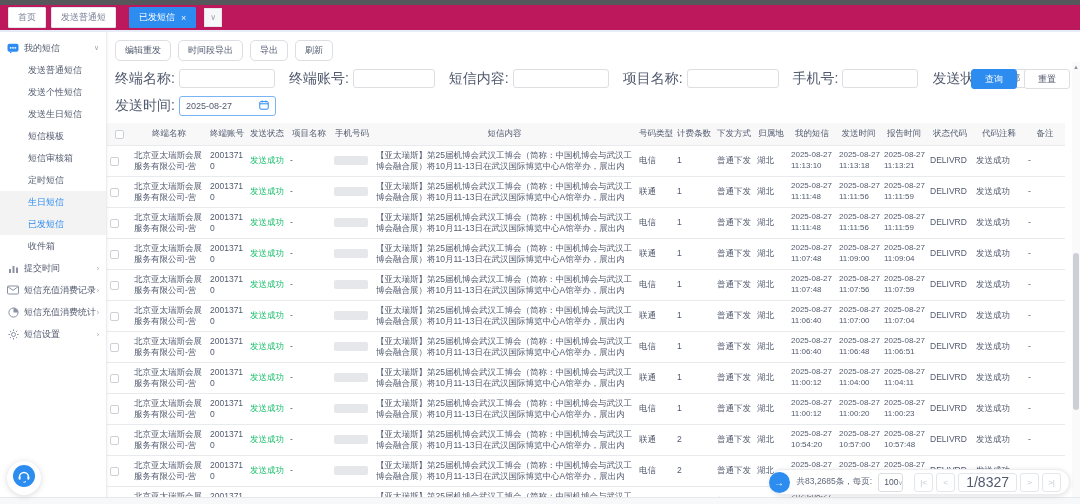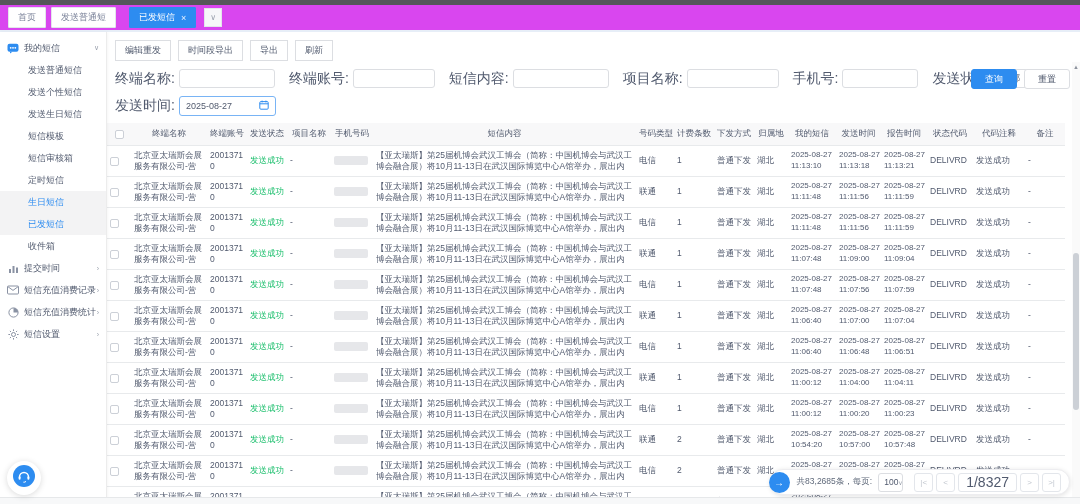--- a/index.html
+++ b/index.html
@@ -4,42 +4,42 @@
 <style>
   * { margin:0; padding:0; box-sizing:border-box; }
   html,body { width:1080px; height:504px; overflow:hidden; }
   body { font-family:"Liberation Sans","DejaVu Sans",sans-serif; background:#fff; color:#515a6e; }
   .screen { position:relative; width:1080px; height:504px; overflow:hidden; background:#fff; }
 
   
   .top-strip { height:5px; background:#55575a; }
 
   
-  .tabbar { height:27px; background:#d946ef; border-bottom:2px solid #e7eef7; display:flex; align-items:center; padding-left:8px; }
+  .tabbar { height:27px; background:#be185d; border-bottom:2px solid #e7eef7; display:flex; align-items:center; padding-left:8px; }
   .tab { height:21px; display:flex; align-items:center; padding:0 9px; border:1px solid #e3e6eb; background:#fff; color:#7a8299; font-size:9px; margin-right:5px; cursor:pointer; border-radius:1px; }
   .tab.active { background:#2d8cf0; border-color:#2d8cf0; color:#fff; margin-left:8px; }
   .tab .tab-close { margin-left:6px; font-size:9px; color:#eaf3fe; }
   .tab-dd { height:19px; width:18px; display:flex; align-items:center; justify-content:center; border:1px solid #e3e6eb; background:#f6f7f9; color:#9aa1ad; font-size:8px; margin-left:3px; cursor:pointer; }
 
   .layout { display:flex; height:472px; }
 
   
   .sidebar { width:107px; background:#fff; border-right:1px solid #ececec; box-shadow:1px 0 3px rgba(0,0,0,.04); position:relative; z-index:2; padding-top:5px; flex:none; }
   .side-group { height:22px; display:flex; align-items:center; padding:0 7px; font-size:9px; color:#515a6e; cursor:pointer; }
   .side-group .g-icon { width:12px; height:12px; margin-right:5px; display:flex; align-items:center; justify-content:center; flex:none; }
   .side-group .g-label { flex:1; white-space:nowrap; overflow:hidden; }
   .side-group .g-arrow { font-size:7px; color:#9aa1ad; flex:none; }
   .side-item { height:22px; line-height:22px; padding-left:28px; font-size:9px; color:#515a6e; cursor:pointer; white-space:nowrap; }
   .side-item.hl { color:#2d8cf0; background:#f3f3f4; }
   .side-item.active { color:#2d8cf0; background:#f3f3f4; }
 
   
   .main { flex:1; position:relative; background:#fff; overflow:hidden; }
   .toolbar { padding:8px 0 0 8px; display:flex; gap:7px; }
-  .tb-btn { height:21px; padding:0 9px; border:1px solid #dcdee2; border-radius:0; background:#fff; font-size:9px; color:#515a6e; display:flex; align-items:center; cursor:pointer; }
+  .tb-btn { height:21px; padding:0 9px; border:1px solid #dcdee2; border-radius:5px; background:#fff; font-size:9px; color:#515a6e; display:flex; align-items:center; cursor:pointer; }
 
   .filter-row { display:flex; align-items:center; margin:8px 0 0 8px; }
   .f-field { display:flex; align-items:center; margin-right:14px; }
   .f-label { font-size:14px; color:#515a6e; margin-right:4px; white-space:nowrap; }
   .f-input { height:19px; border:1px solid #dcdee2; border-radius:3px; background:#fff; font-size:9px; padding:0 4px; color:#515a6e; }
   .f-select { height:19px; width:56px; border:1px solid #dcdee2; border-radius:3px; background:#fff; font-size:9px; color:#515a6e; display:flex; align-items:center; justify-content:space-between; padding:0 5px; cursor:pointer; }
   .f-select .sel-arrow { font-size:7px; color:#9aa1ad; }
   .f-actions { position:absolute; right:10px; top:37px; display:flex; gap:7px; }
   .btn-primary { height:20px; padding:0 13px; background:#2d8cf0; border:1px solid #2d8cf0; border-radius:3px; color:#fff; font-size:9px; display:flex; align-items:center; cursor:pointer; }
   .btn-default { height:20px; padding:0 13px; background:#fff; border:1px solid #dcdee2; border-radius:3px; color:#515a6e; font-size:9px; display:flex; align-items:center; cursor:pointer; }

